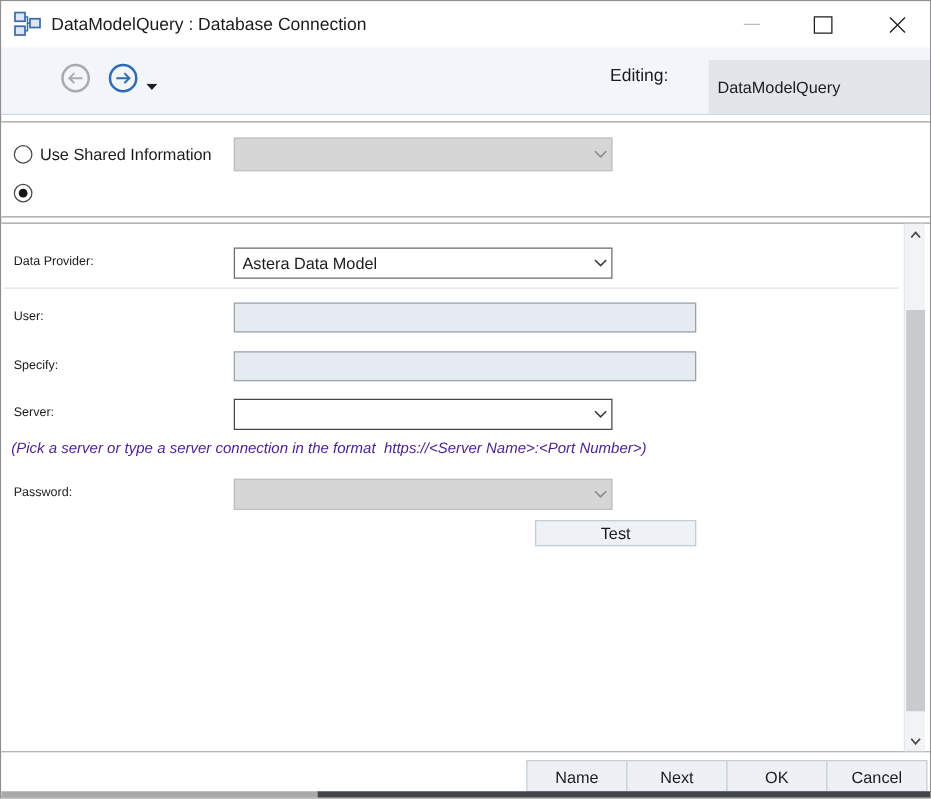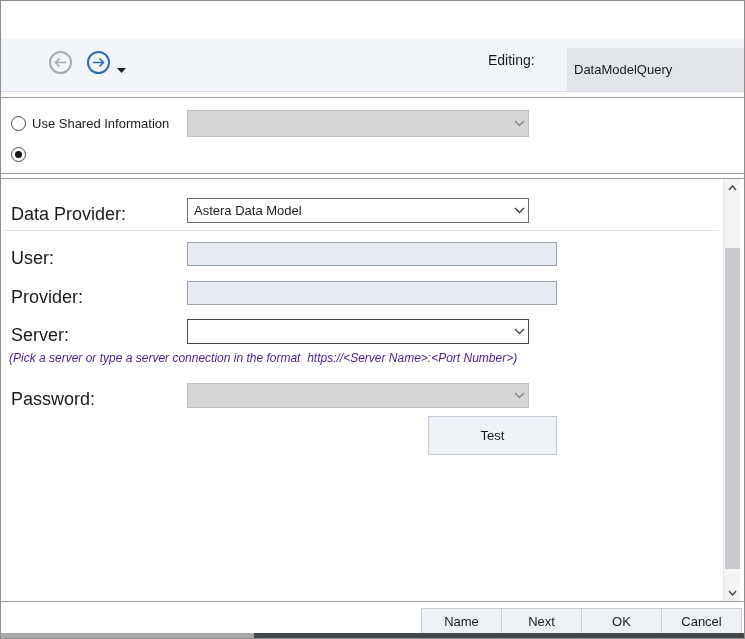--- a/index.html
+++ b/index.html
@@ -29,49 +29,70 @@
   .editing-dropdown{left:566px;top:47px;width:197px;height:43px;background:#e2e6ea;display:flex;align-items:center;box-sizing:border-box;}
   .editing-value{flex:1;padding-left:7px;font-size:13px;white-space:nowrap;overflow:hidden;}
   .editing-arrow{width:20px;display:flex;align-items:center;justify-content:center;align-self:stretch;}
   
   .radio-panel{left:0;top:96px;width:100%;height:77px;background:#fff;border-top:1px solid #9d9d9d;border-bottom:1px solid #9d9d9d;box-sizing:border-box;}
   .radio-circle{width:15px;height:15px;border:1px solid #4a4a4a;border-radius:50%;background:#fff;box-sizing:border-box;display:flex;align-items:center;justify-content:center;}
   .radio-dot{width:7px;height:7px;border-radius:50%;background:#141414;}
   .radio-label{font-size:13px;line-height:16px;white-space:nowrap;}
   
   .content-panel{left:0;top:177px;width:100%;height:424px;background:#fff;border-top:1px solid #9d9d9d;border-bottom:1px solid #9d9d9d;box-sizing:border-box;}
-  .field-label{left:10px;font-size:18px;white-space:nowrap;}
-  .combo{width:342px;height:25px;box-sizing:border-box;display:flex;align-items:center;}
+  .field-label{left:10px;font-size:10px;white-space:nowrap;}
+  .combo{width:303px;height:25px;box-sizing:border-box;display:flex;align-items:center;}
   .combo .val{flex:1;padding-left:6px;font-size:13px;white-space:nowrap;overflow:hidden;}
   .combo .arrow{width:18px;display:flex;align-items:center;justify-content:center;}
   .combo-enabled{background:#fff;border:1px solid #6b6b6b;}
   .combo-dark{background:#fff;border:1px solid #474747;}
   .combo-disabled{background:#d6d6d6;border:1px solid #c0c0c0;}
   .text-input{width:370px;height:24px;box-sizing:border-box;background:#e6ebf1;border:1px solid #9aa2ab;font-family:"Liberation Sans",sans-serif;font-size:13px;padding:0 5px;color:#1b1b1b;outline:none;}
   .row-sep{left:2px;top:229px;width:716px;height:0;border-top:1px solid #e3e3e3;}
   .hint{left:8px;top:350px;font-size:12px;font-style:italic;white-space:pre;color:#4c1d95;}
-  .test-button{left:427px;top:415px;width:129px;height:39px;background:#eef2f7;border:1px solid #c3cbd4;box-sizing:border-box;display:flex;align-items:center;justify-content:center;font-size:13px;}
+  .test-button{left:427px;top:415px;width:129px;height:21px;background:#eef2f7;border:1px solid #c3cbd4;box-sizing:border-box;display:flex;align-items:center;justify-content:center;font-size:13px;}
   
   .scrollbar{left:722px;top:178px;width:17px;height:422px;background:#f2f3f5;border-left:1px solid #e6e6e6;box-sizing:border-box;}
   .sb-btn{left:0;width:100%;height:17px;display:flex;align-items:center;justify-content:center;}
   .sb-up{top:0;} .sb-down{bottom:0;}
   .sb-thumb{left:1px;top:69px;width:15px;height:321px;background:#c8cacd;}
   
   .footer{left:0;top:601px;width:100%;height:31px;background:#fff;}
   .footer-btn{top:607px;width:81px;height:26px;background:#edf1f6;border:1px solid #c9ced6;box-sizing:border-box;display:flex;align-items:center;justify-content:center;font-size:13px;}
   .btn-prev{left:420px;} .btn-next{left:500px;} .btn-ok{left:580px;} .btn-cancel{left:660px;}
   .bottom-strip{left:0;top:632px;width:100%;height:7px;}
   .strip-light{left:0;top:0;width:253px;height:7px;}
   .strip-dark{left:253px;top:0;width:492px;height:7px;}
 </style>
 </head>
 <body>
 
 <div class="window">
 
+  <div class="abs titlebar">
+    <svg class="abs app-icon" viewBox="0 0 22 21">
+      <polyline points="9,4.5 11,4.5 11,9.5 13,9.5" fill="none" stroke="#3e6cae" stroke-width="1.2"></polyline>
+      <polyline points="9,15.5 11,15.5 11,9.5" fill="none" stroke="#3e6cae" stroke-width="1.2"></polyline>
+      <rect x="1" y="1" width="8" height="7" fill="#dde7f3" stroke="#3e6cae" stroke-width="1.4"></rect>
+      <rect x="1" y="12" width="8" height="7" fill="#dde7f3" stroke="#3e6cae" stroke-width="1.4"></rect>
+      <rect x="13" y="6" width="8" height="7" fill="#dde7f3" stroke="#3e6cae" stroke-width="1.4"></rect>
+    </svg>
+    <div class="abs title-text">DataModelQuery : Database Connection</div>
+    <div class="abs win-btn btn-min">
+      <div class="min-glyph"></div>
+    </div>
+    <div class="abs win-btn btn-max">
+      <div class="max-glyph"></div>
+    </div>
+    <div class="abs win-btn btn-close">
+      <svg width="14" height="14" viewBox="0 0 14 14">
+        <path d="M1 1 L13 13 M13 1 L1 13" stroke="#1f1f1f" stroke-width="1.1" fill="none"></path>
+      </svg>
+    </div>
+  </div>
 
   <div class="abs toolbar"></div>
   <div class="abs nav-circle nav-back">
     <svg width="13" height="11" viewBox="0 0 13 11">
       <path d="M12 5.5 H2 M5.5 1.5 L1.5 5.5 L5.5 9.5" stroke="#a7abb0" stroke-width="1.6" fill="none"></path>
     </svg>
   </div>
   <div class="abs nav-circle nav-fwd">
     <svg width="13" height="11" viewBox="0 0 13 11">
       <path d="M1 5.5 H11 M7.5 1.5 L11.5 5.5 L7.5 9.5" stroke="#2e6db5" stroke-width="1.6" fill="none"></path>
@@ -117,21 +138,21 @@
           <polyline points="1,1 5.5,5.5 10,1" fill="none" stroke="#3c3c3c" stroke-width="1.3"></polyline>
         </svg>
     </div>
   </div>
 
   <div class="abs row-sep"></div>
 
   <div class="abs field-label" style="top:247px;">User:</div>
   <input class="abs text-input" style="left: 186px; top: 241px;" value="">
 
-  <div class="abs field-label" style="top:286px;">Provider:</div>
+  <div class="abs field-label" style="top:286px;">Specify:</div>
   <input class="abs text-input" type="password" style="left: 186px; top: 280px;" value="">
 
   <div class="abs field-label" style="top:324px;">Server:</div>
   <div class="abs combo combo-dark" style="left:186px;top:318px;">
     <div class="val"></div>
     <div class="arrow">
       <svg width="11" height="7" viewBox="0 0 11 7">
           <polyline points="1,1 5.5,5.5 10,1" fill="none" stroke="#3c3c3c" stroke-width="1.3"></polyline>
         </svg>
     </div>

